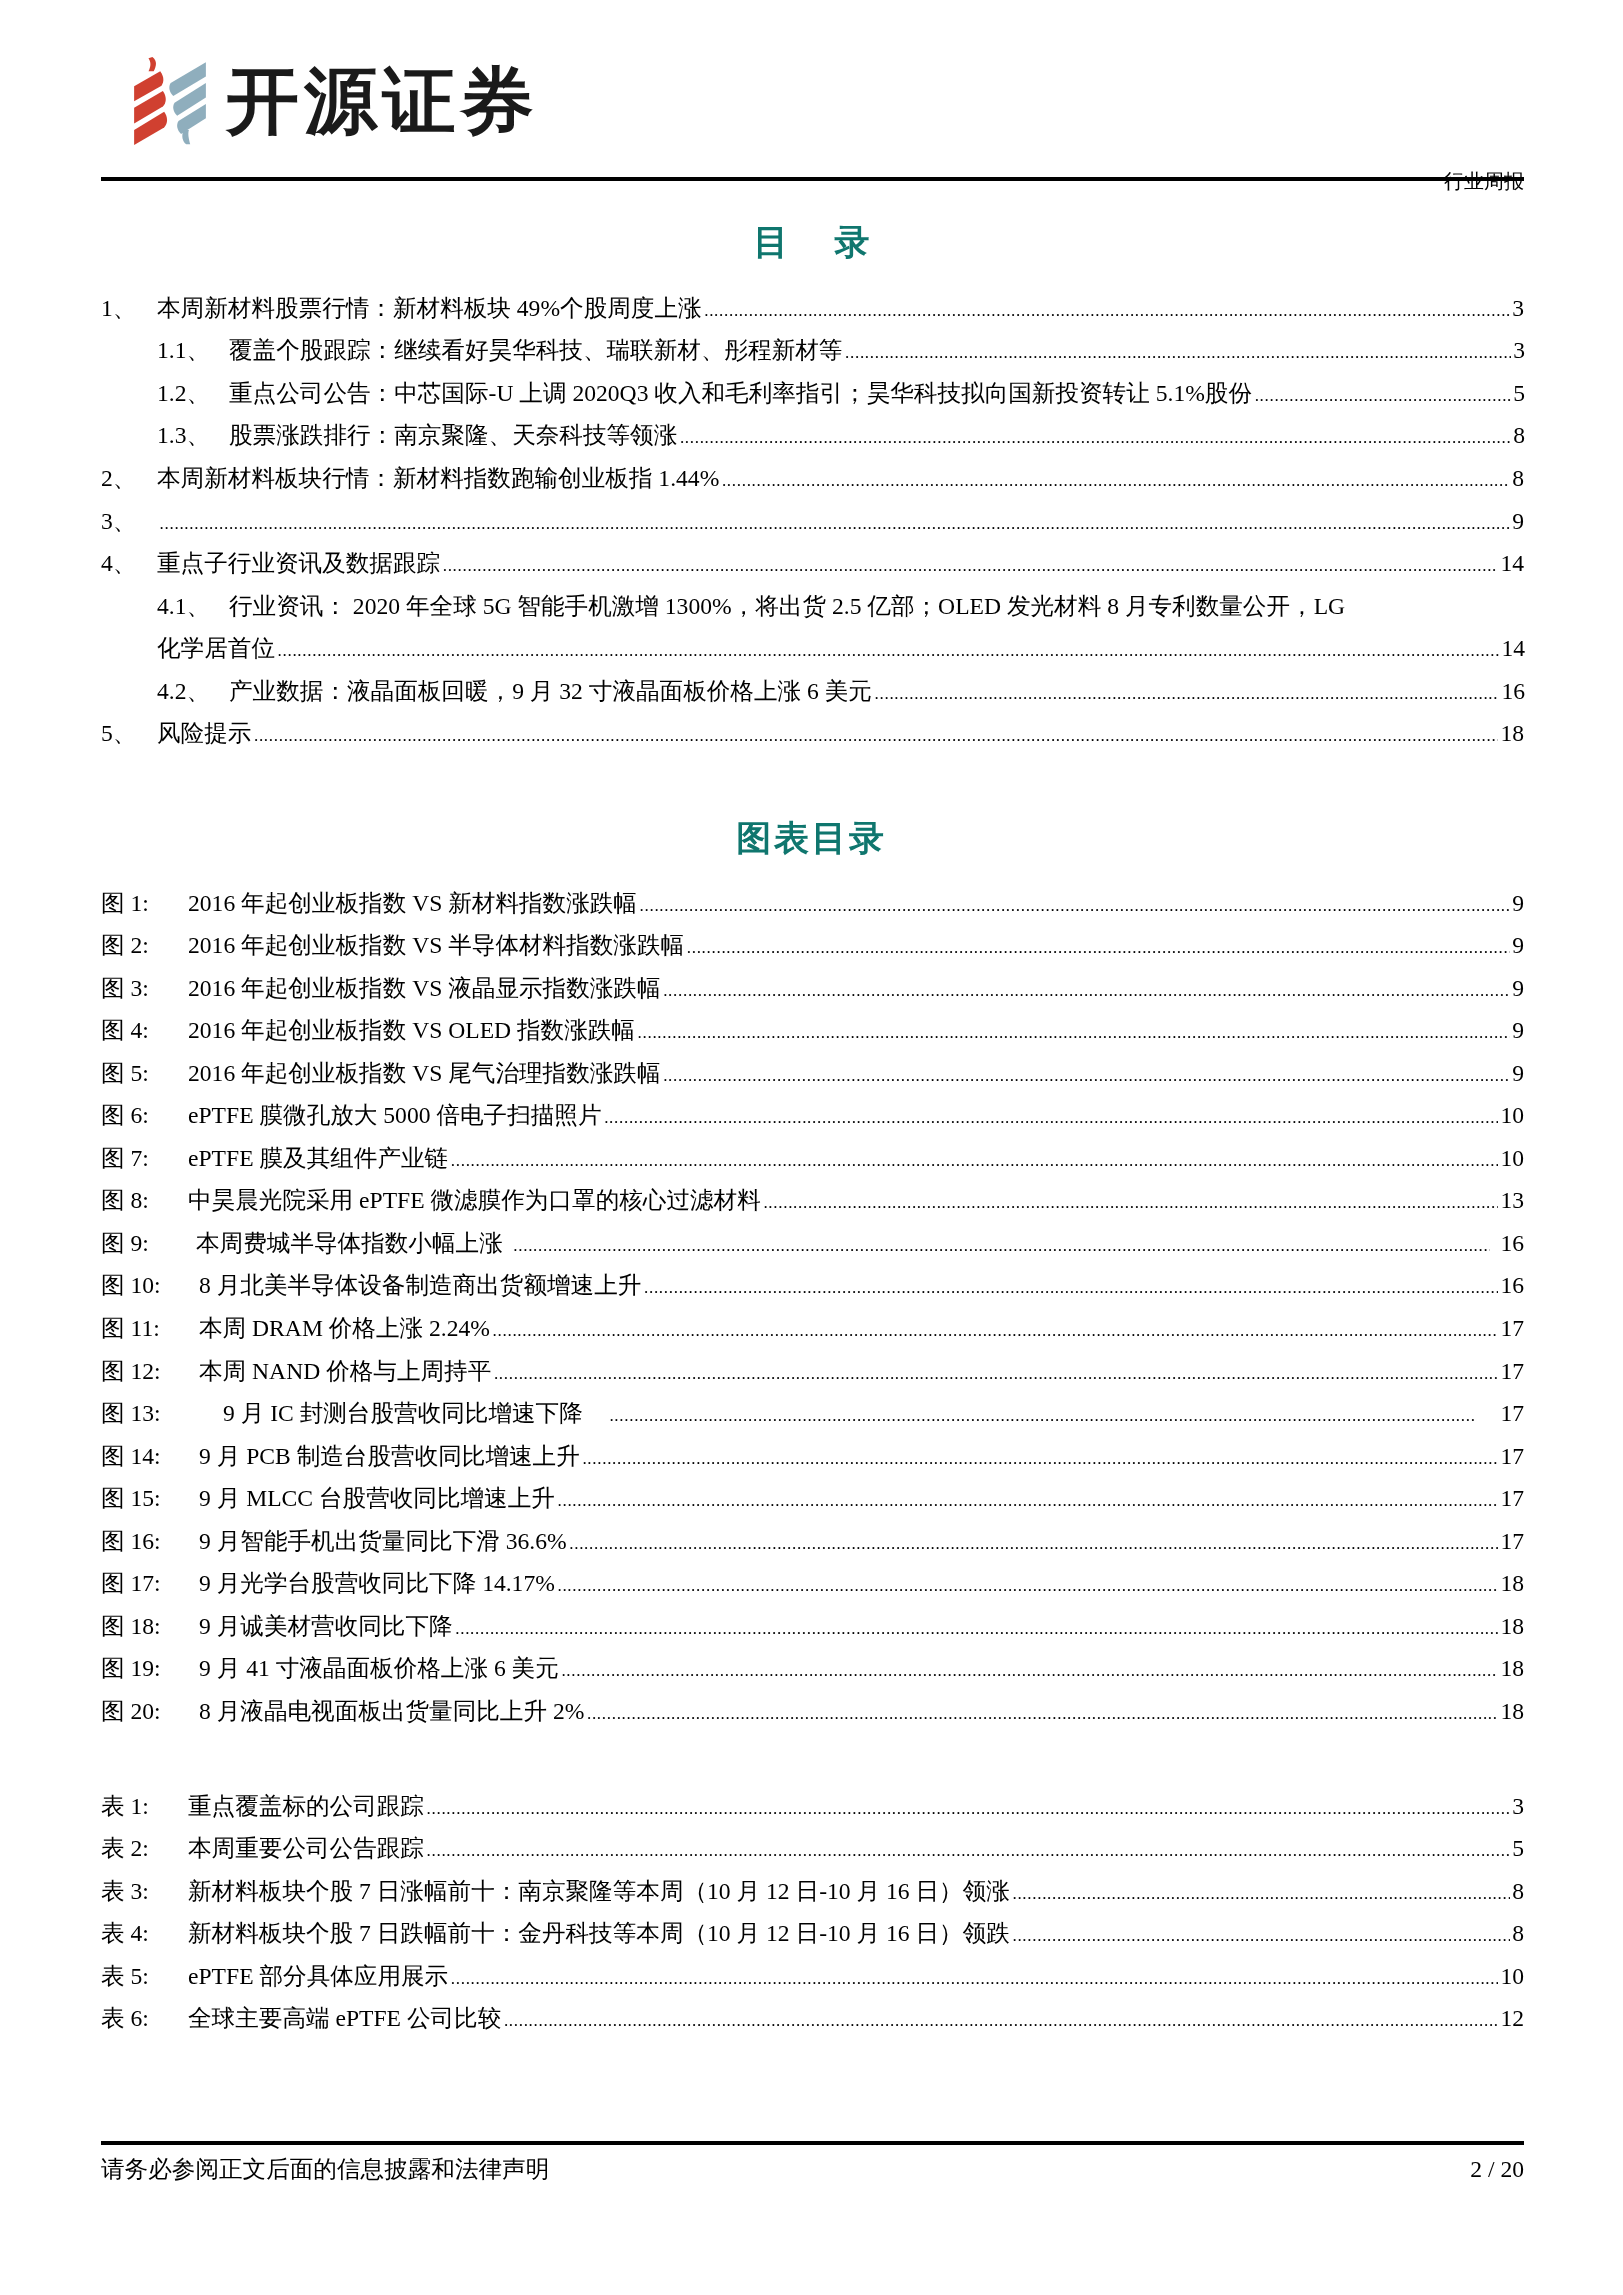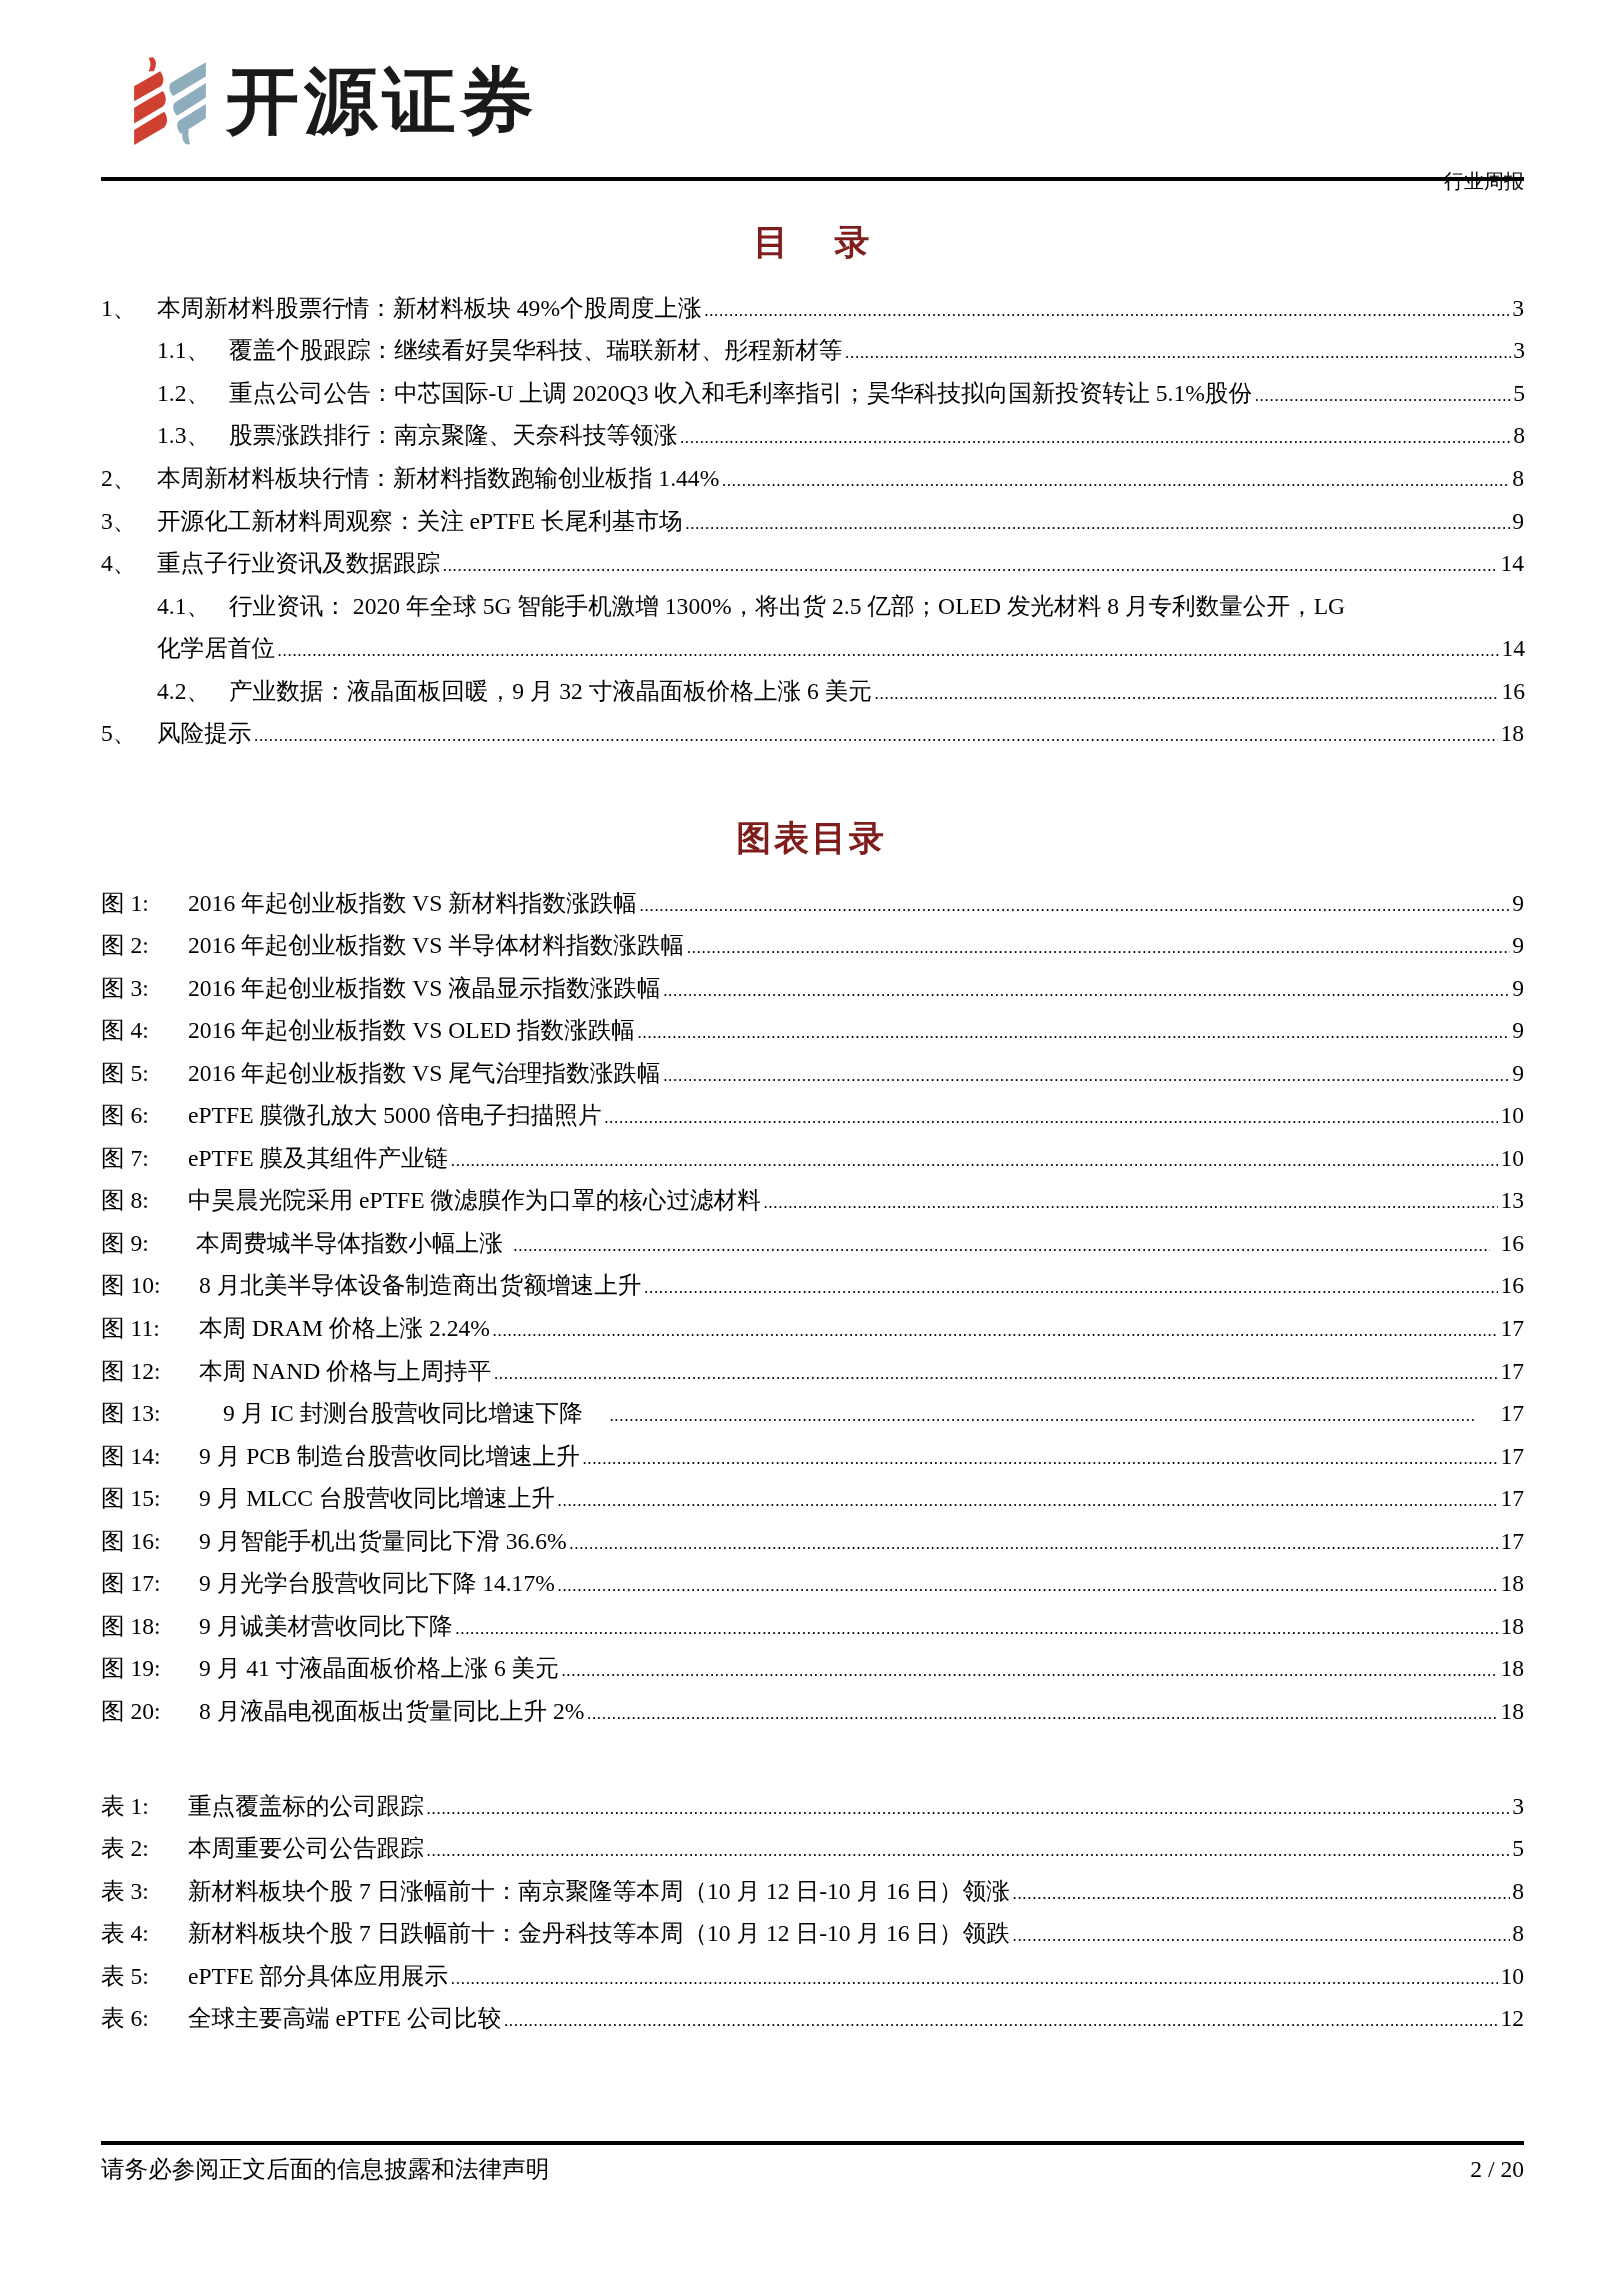--- a/index.html
+++ b/index.html
@@ -9,21 +9,21 @@
 
   
   #logo { left:134px; top:52px; width:471px; height:98px; }
   #logo-mark { position:absolute; left:0; top:5.2px; width:72px; height:88px; }
   #logo-text { position:absolute; left:92px; top:0; font-family:"DejaVu Sans",sans-serif;
                font-weight:bold; font-size:73px; line-height:98px; letter-spacing:5.2px; color:#1a1a1a; }
   #report-type { right:99px; top:146px; font-size:20px; font-family:"DejaVu Serif",serif; line-height:33px;margin-top:19px; }
   #header-rule { left:101px; top:177px; width:1423px; height:3.9px; background:#000; }
 
   
-  .sec-title { left:0; width:1623px; text-align:center; color:#7f1d1d; font-weight:bold;
+  .sec-title { left:0; width:1623px; text-align:center; color:#0f766e; font-weight:bold;
                font-family:"DejaVu Serif",serif; font-size:35px; line-height:46px; }
   #toc-title { top:219px; letter-spacing:46px; text-indent:46px; }
   #fig-title { top:815px; letter-spacing:2.6px; }
 
   
   .row { position:absolute; left:101px; width:1423px; height:33px; display:flex; align-items:baseline;
          font-size:23.6px; line-height:33px; white-space:nowrap; }
   .row .num { flex:none; }
   .row .txt { flex:none; }
   .row .dots { flex:1 1 auto; overflow:hidden; margin:0 2.6px; letter-spacing:0.7px; color:#000;
@@ -93,21 +93,20 @@
   <span class="page">8</span>
 </div>
 <div class="row lvl1" style="top:462px">
   <span class="num">2、</span>
   <span class="txt">本周新材料板块行情：新材料指数跑输创业板指 1.44%</span>
   <span class="dots"></span>
   <span class="page">8</span>
 </div>
 <div class="row lvl1" style="top:505px">
   <span class="num">3、</span>
-  <span class="txt">开源化工新材料周观察：关注 ePTFE 长尾利基市场</span>
   <span class="dots"></span>
   <span class="page">9</span>
 </div>
 <div class="row lvl1" style="top:547px">
   <span class="num">4、</span>
   <span class="txt">重点子行业资讯及数据跟踪</span>
   <span class="dots"></span>
   <span class="page">14</span>
 </div>
 <div class="row wrap-first" style="top:590px">

